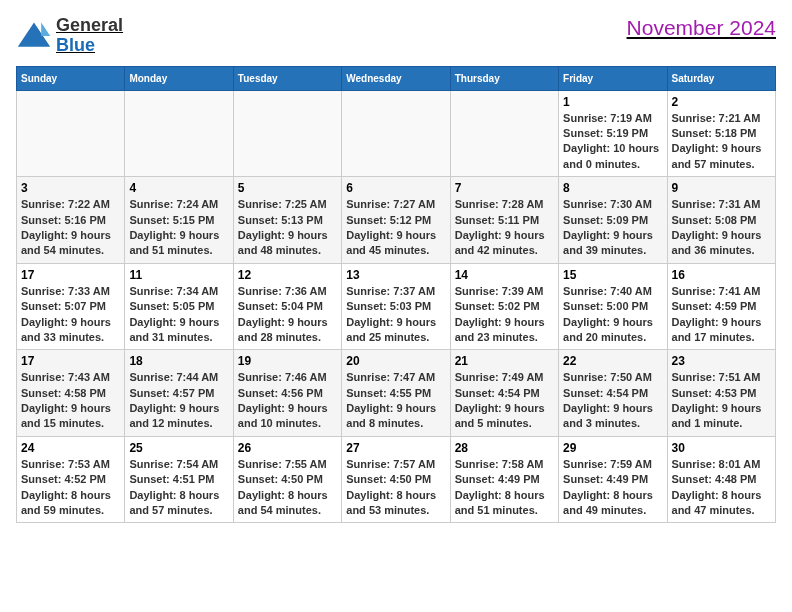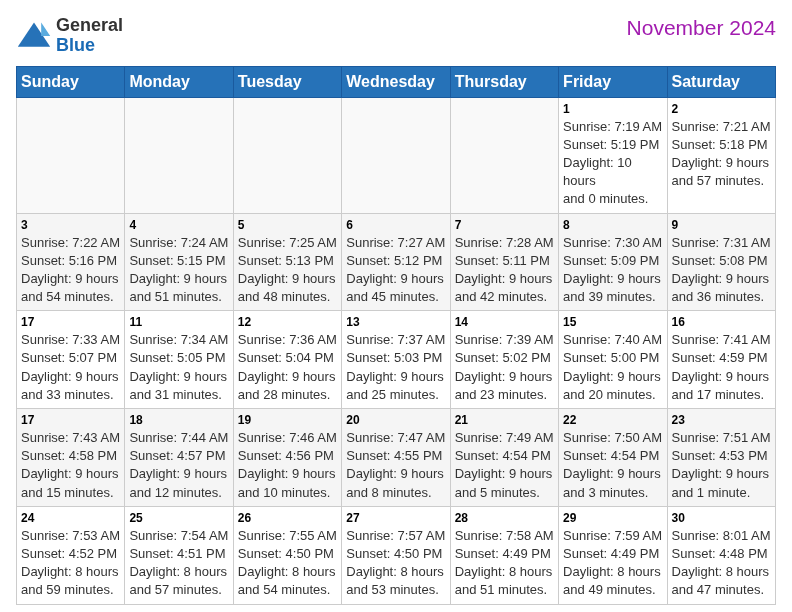--- a/index.html
+++ b/index.html
@@ -8,20 +8,21 @@
       background: #fff;
       width: 792px;
       min-height: 612px;
       padding: 16px;
     }
     .header {
       display: flex;
       justify-content: space-between;
       align-items: flex-start;
       margin-bottom: 10px;
+      text-decoration: underline;
     }
     .logo {
       display: flex;
       align-items: center;
       gap: 4px;
     }
     .logo-text {
       font-size: 18px;
       font-weight: bold;
       line-height: 1.1;
@@ -48,21 +49,21 @@
       width: 100%;
       border-collapse: collapse;
       font-size: 11px;
     }
     .calendar th {
       background-color: #2672b8;
       color: #fff;
       padding: 6px 4px;
       text-align: left;
       font-weight: bold;
-      font-size: 16px;
+      font-size: 10px;
       border: 1px solid #1a5a9e;
     }
     .calendar td {
       border: 1px solid #ccc;
       vertical-align: top;
       padding: 4px;
       width: 108px;
       min-height: 80px;
       background: #fff;
     }
@@ -74,21 +75,22 @@
     }
     .day-num {
       font-weight: bold;
       font-size: 12px;
       margin-bottom: 2px;
       display: block;
     }
     .day-info {
       color: #333;
       line-height: 1.4;
-      font-size: 13px;
+      font-size: 11px;
+      font-weight: bold;
     }
   </style>
 </head>
 <body>
 
 <div class="header">
   <div class="logo">
     <svg class="logo-icon" viewBox="0 0 40 40">
       <polygon points="20,5 38,32 2,32" fill="#2672b8"></polygon>
       <polygon points="28,5 38,20 28,20" fill="#5aabde"></polygon>

